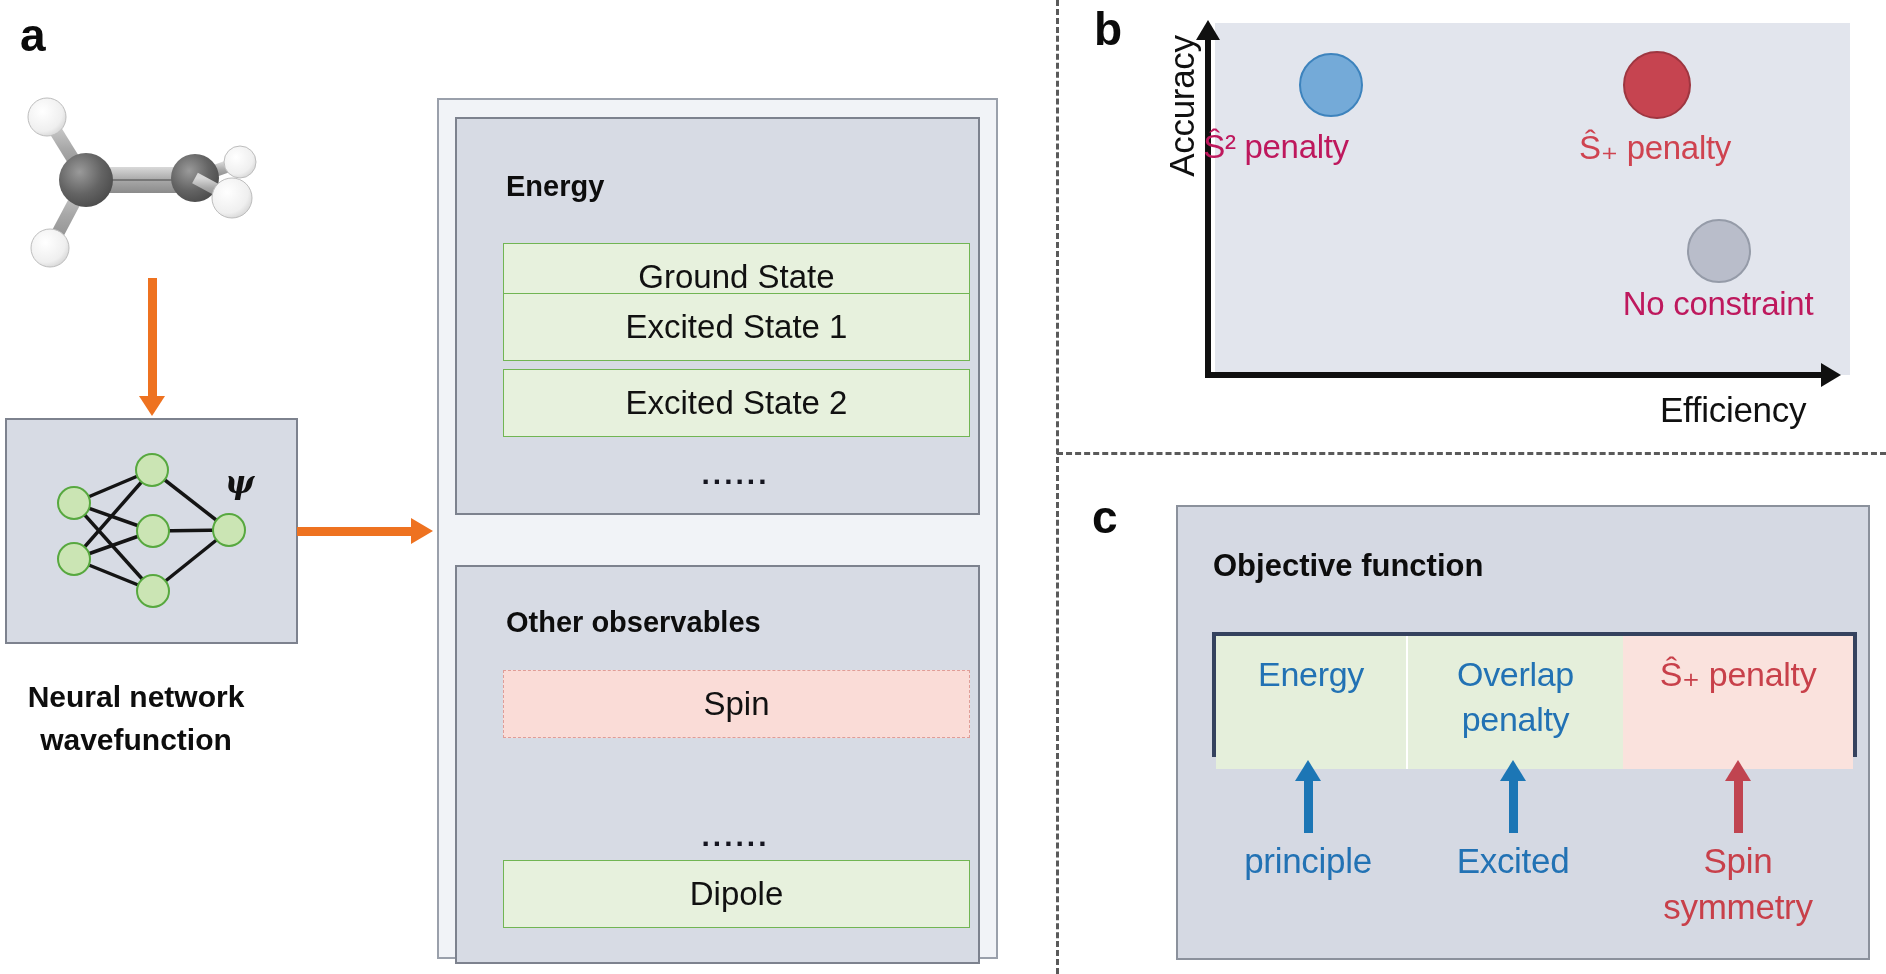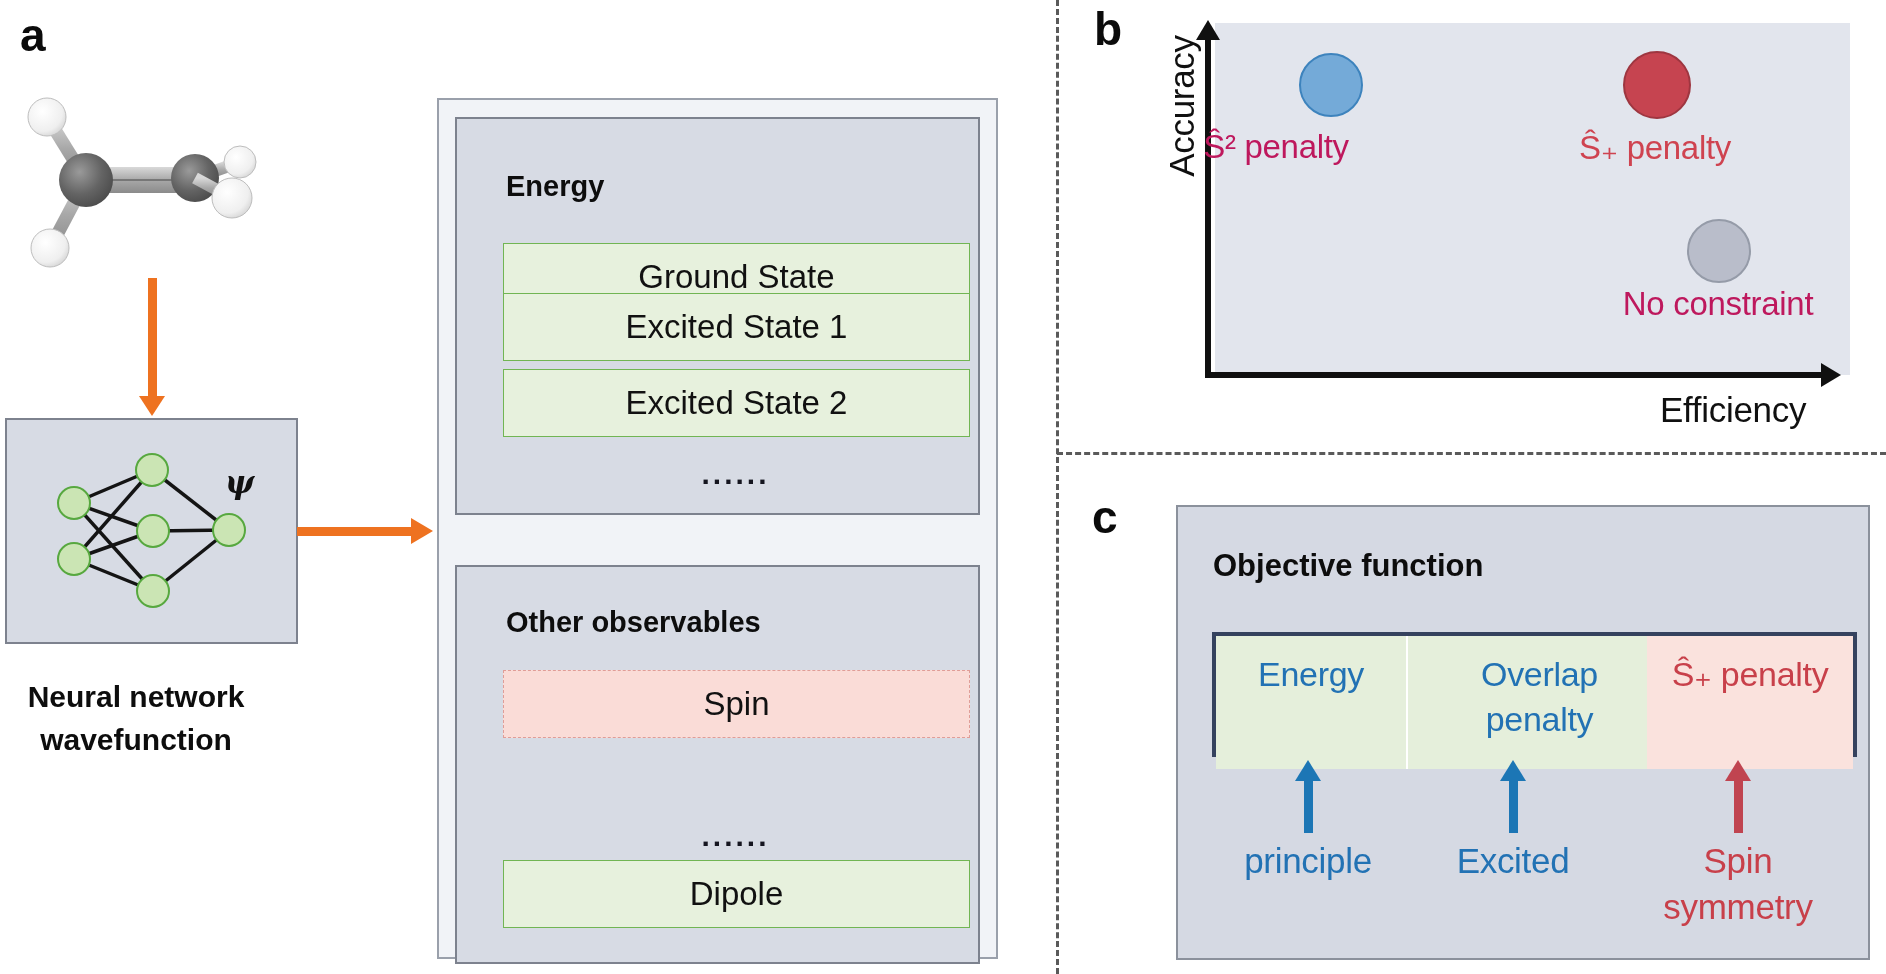--- a/index.html
+++ b/index.html
@@ -32,21 +32,21 @@
   .pt-label{position:absolute;text-align:center;font-size:33px;letter-spacing:-0.3px;}
   .axis-label{position:absolute;font-size:35px;color:#101010;letter-spacing:-0.3px;}
   
   .c-box{left:1176px;top:505px;width:690px;height:451px;background:#d5d9e3;border:2px solid #8b919c;}
   .c-heading{left:1213px;top:548px;font-size:31px;font-weight:bold;color:#0d0d0d;}
   .obj-box{left:1212px;top:632px;width:637px;height:117px;border:4px solid #35425e;display:flex;}
   .cell{height:100%;display:flex;flex-direction:column;align-items:center;padding-top:16px;
         font-size:34px;line-height:45px;letter-spacing:-0.3px;}
   .cell.green{background:#e5efdb;}
   .cell.pink{background:#fae2dd;}
-  .cell.div-left{border-left:2px solid #ffffff;padding-left:24px;}
+  .cell.div-left{border-left:2px solid #ffffff;}
   .blue-t{color:#2272b4;}
   .red-t{color:#c8404a;}
   .up-shaft{position:absolute;width:9px;height:53px;}
   .up-head{position:absolute;width:0;height:0;border-left:13px solid transparent;border-right:13px solid transparent;}
   .c-ann{position:absolute;text-align:center;font-size:35px;line-height:46px;letter-spacing:-0.3px;}
 </style>
 </head>
 <body>
 
 <div id="fig">

